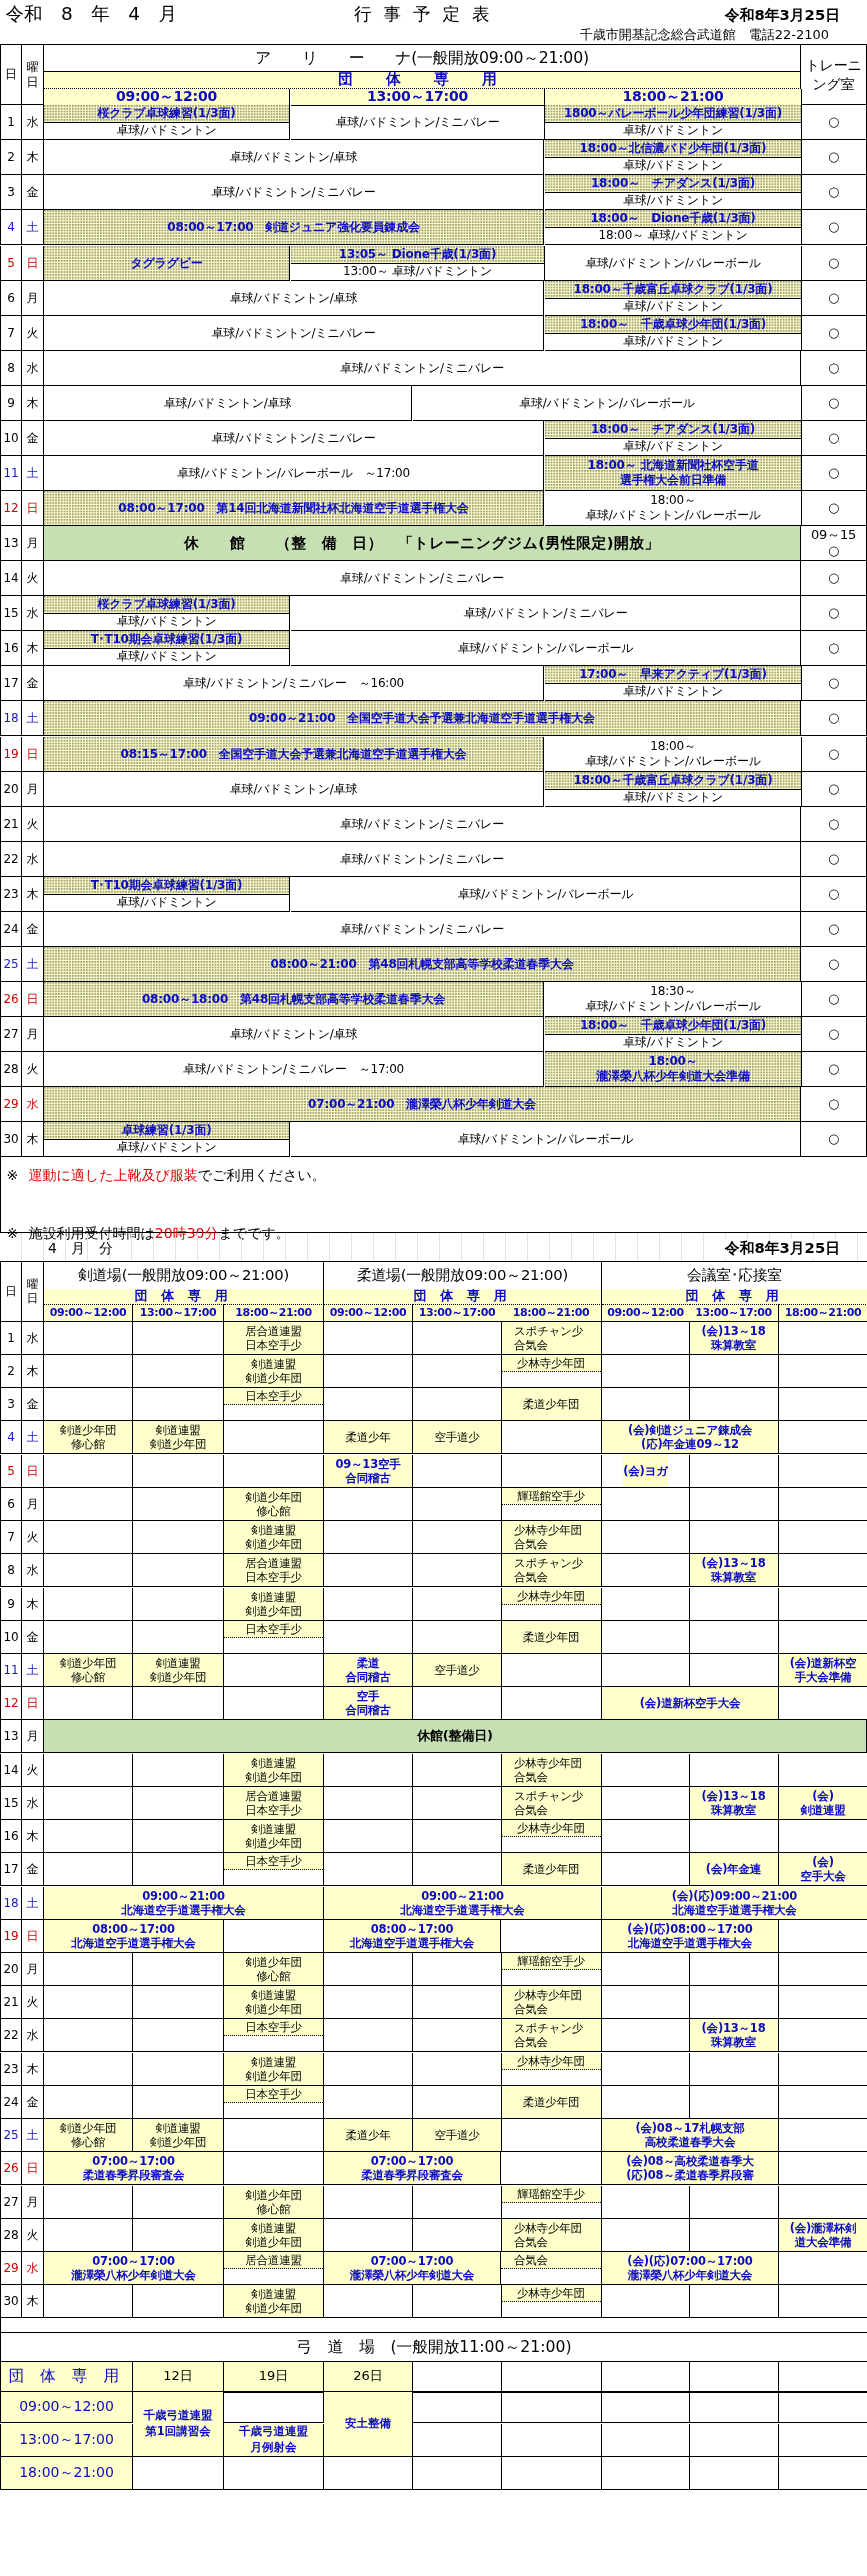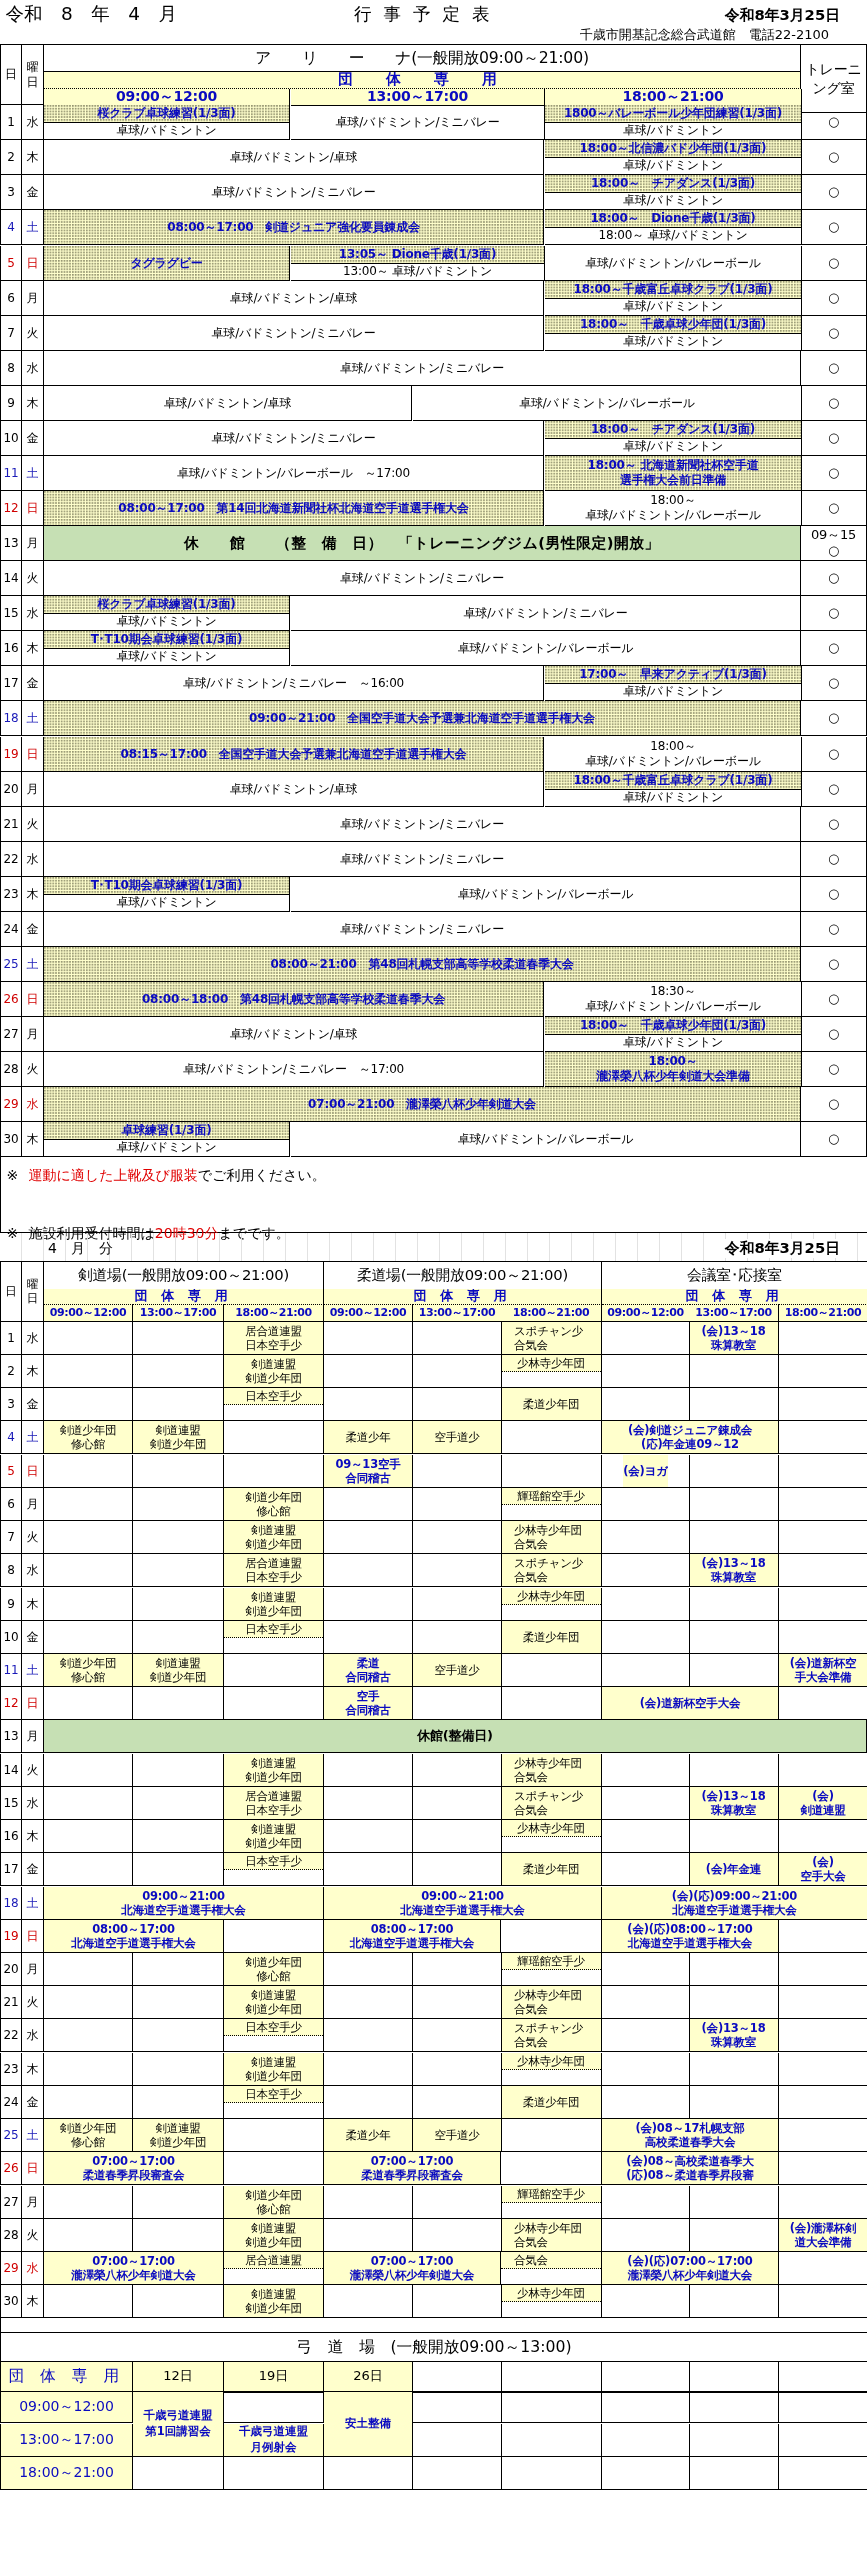--- a/index.html
+++ b/index.html
@@ -60,21 +60,21 @@
 
   <div class="layer t1">
     <div class="cell first bt center hcell" style="left:0;top:44px;width:22px;height:61px;">日</div>
     <div class="cell bt center hcell" style="left:22px;top:44px;width:22px;height:61px;line-height:1.2;">曜
 日</div>
     <div class="cell bt center" style="left:44px;top:44px;width:757px;height:28px;font-size:15.7px;">ア　　リ　　ー　　ナ(一般開放09:00～21:00)</div>
     <div class="cell center yellow blue-b dotb" style="left:44px;top:72px;width:757px;height:16.6px;font-size:14.8px;letter-spacing:9.2px;">団　体　専　用</div>
     <div class="cell center yellow blue-b" style="left:44px;top:89px;width:246px;height:16.6px;font-size:14px;">09:00～12:00</div>
     <div class="cell center yellow blue-b" style="left:291px;top:89px;width:254px;height:16.6px;font-size:14px;">13:00～17:00</div>
     <div class="cell center yellow blue-b" style="left:545px;top:89px;width:257px;height:16.6px;font-size:14px;">18:00～21:00</div>
-    <div class="cell bt center" style="left:801px;top:44px;width:66px;height:69px;font-size:14px;line-height:1.3;">トレーニ
+    <div class="cell bt center" style="left:801px;top:44px;width:66px;height:61px;font-size:14px;line-height:1.3;">トレーニ
 ング室</div>
   </div>
 
   <div id="arena-rows" class="layer t1">
       <div class="cell first dcell" style="left: 0px; top: 105px; width: 22px; height: 35px;">1</div>
       <div class="cell dcell" style="left: 22px; top: 105px; width: 22px; height: 35px;">水</div>
       <div class="cell" style="left: 44px; top: 105px; width: 246px; height: 35px;">
         <div class="part ev">桜クラブ卓球練習(1/3面)</div>
         <div class="part">卓球/バドミントン</div>
       </div>
@@ -916,21 +916,21 @@
       <div class="cell" style="left: 44px; top: 2285px; width: 89px; height: 33px;"></div>
       <div class="cell" style="left: 133px; top: 2285px; width: 91px; height: 33px;"></div>
       <div class="cell" style="left: 324px; top: 2285px; width: 89px; height: 33px;"></div>
       <div class="cell" style="left: 413px; top: 2285px; width: 89px; height: 33px;"></div>
       <div class="cell" style="left: 602px; top: 2285px; width: 88px; height: 33px;"></div>
       <div class="cell" style="left: 689px; top: 2285px; width: 90px; height: 33px;"></div>
       <div class="cell" style="left: 779px; top: 2285px; width: 89px; height: 33px;"></div>
     </div>
 
   <div class="cell first" style="left:0;top:2318px;width:868px;height:14.8px;"></div>
-  <div class="cell first center" style="left:0;top:2333px;width:868px;height:29px;font-size:15.7px;">弓　道　場　(一般開放09:00～13:00)</div>
+  <div class="cell first center" style="left:0;top:2333px;width:868px;height:29px;font-size:15.7px;">弓　道　場　(一般開放11:00～21:00)</div>
   <div id="kyudo-grid" class="layer">
       <div class="cell first kyhdr center yellow blue-b" style="left: 0px; top: 2362px; width: 133px; height: 30.5px; font-size: 15.7px; letter-spacing: 5.5px; font-weight: normal;">団 体 専 用</div>
       <div class="cell kyhdr kydate yellow" style="left: 133px; top: 2362px; width: 91px; height: 30.5px;">12日</div>
       <div class="cell kyhdr kydate yellow" style="left: 224px; top: 2362px; width: 100px; height: 30.5px;">19日</div>
       <div class="cell kyhdr kydate yellow" style="left: 324px; top: 2362px; width: 89px; height: 30.5px;">26日</div>
       <div class="cell kyhdr kydate" style="left: 413px; top: 2362px; width: 89px; height: 30.5px;"></div>
       <div class="cell kyhdr kydate" style="left: 501px; top: 2362px; width: 101px; height: 30.5px;"></div>
       <div class="cell kyhdr kydate" style="left: 602px; top: 2362px; width: 88px; height: 30.5px;"></div>
       <div class="cell kyhdr kydate" style="left: 689px; top: 2362px; width: 90px; height: 30.5px;"></div>
       <div class="cell kyhdr kydate" style="left: 779px; top: 2362px; width: 89px; height: 30.5px;"></div>

